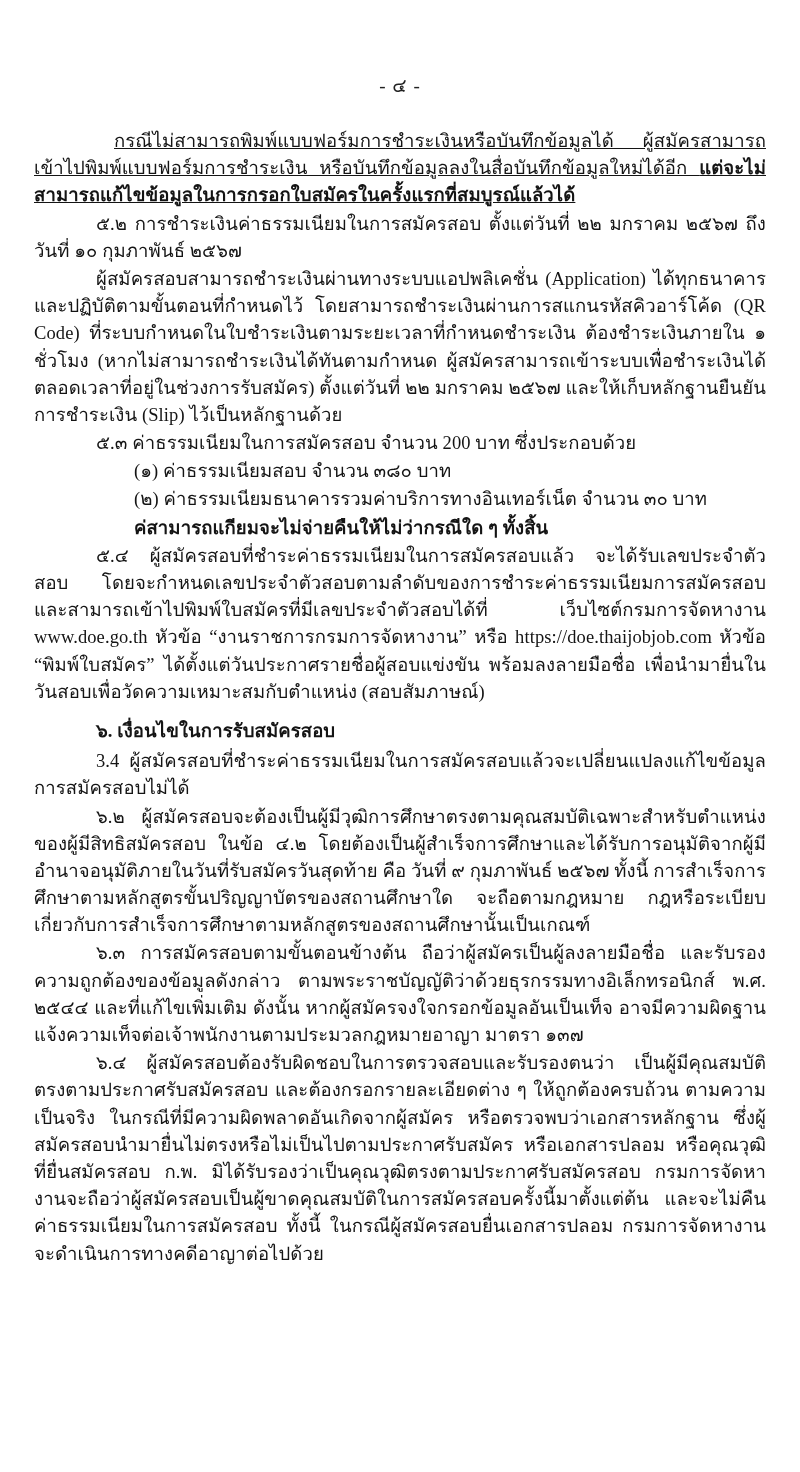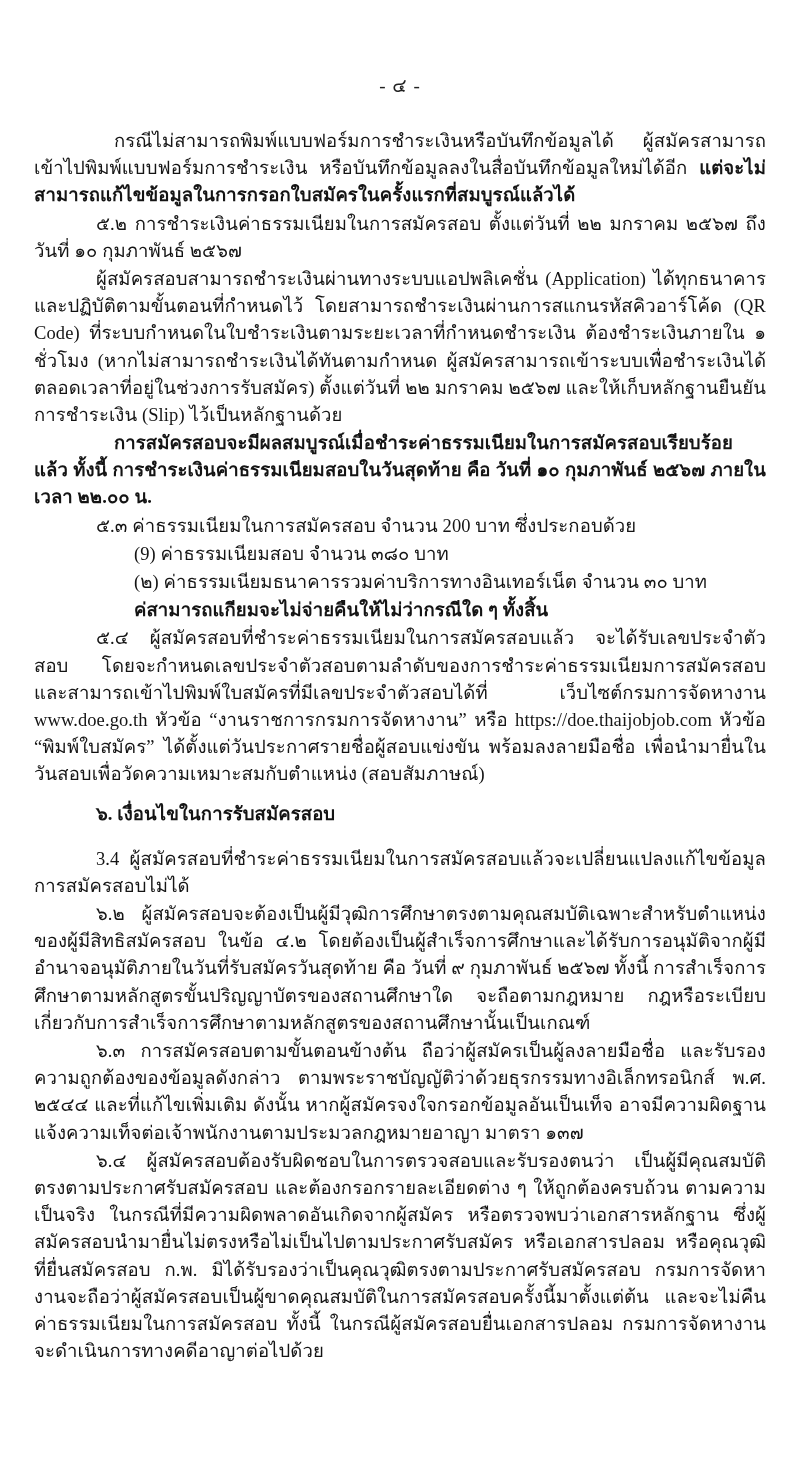--- a/index.html
+++ b/index.html
@@ -33,45 +33,44 @@
     font-size: 18.5px;
     line-height: 1.47;
     text-align: justify;
     text-justify: inter-word;
     color: #141414;
     letter-spacing: 0.1px;
   }
   p {
     margin: 0 0 1px 0;
   }
-  .ind-lg { text-indent: 80px; }
+  .ind-lg { text-indent: 80px; text-decoration: underline; }
   .ind-md { text-indent: 62px; }
   .ind-xl { text-indent: 100px; }
   .b { font-weight: bold; }
   .heading {
     font-weight: bold;
     text-indent: 62px;
     margin-top: 12px;
-    margin-bottom: 18px;
+    margin-bottom: 3px;
   }
 </style>
 </head>
 <body>
 
 <div class="page">
 
   <div class="page-number">- ๔ -</div>
 
   <div class="body-text" id="body-container">
       <p class="ind-lg"><span>กรณีไม่สามารถพิมพ์แบบฟอร์มการชำระเงินหรือบันทึกข้อมูลได้ ผู้สมัครสามารถเข้าไปพิมพ์แบบฟอร์มการชำระเงิน หรือบันทึกข้อมูลลงในสื่อบันทึกข้อมูลใหม่ได้อีก </span><span class="b">แต่จะไม่สามารถแก้ไขข้อมูลในการกรอกใบสมัครในครั้งแรกที่สมบูรณ์แล้วได้</span></p>
       <p class="ind-md"><span>๕.๒ การชำระเงินค่าธรรมเนียมในการสมัครสอบ ตั้งแต่วันที่ ๒๒ มกราคม ๒๕๖๗ ถึงวันที่ ๑๐ กุมภาพันธ์ ๒๕๖๗</span></p>
       <p class="ind-md"><span>ผู้สมัครสอบสามารถชำระเงินผ่านทางระบบแอปพลิเคชั่น (Application) ได้ทุกธนาคาร และปฏิบัติตามขั้นตอนที่กำหนดไว้ โดยสามารถชำระเงินผ่านการสแกนรหัสคิวอาร์โค้ด (QR Code) ที่ระบบกำหนดในใบชำระเงินตามระยะเวลาที่กำหนดชำระเงิน ต้องชำระเงินภายใน ๑ ชั่วโมง (หากไม่สามารถชำระเงินได้ทันตามกำหนด ผู้สมัครสามารถเข้าระบบเพื่อชำระเงินได้ตลอดเวลาที่อยู่ในช่วงการรับสมัคร) ตั้งแต่วันที่ ๒๒ มกราคม ๒๕๖๗ และให้เก็บหลักฐานยืนยันการชำระเงิน (Slip) ไว้เป็นหลักฐานด้วย</span></p>
-      <p class="ind-lg"><span class="b">การสมัครสอบจะมีผลสมบูรณ์เมื่อชำระค่าธรรมเนียมในการสมัครสอบเรียบร้อยแล้ว ทั้งนี้ การชำระเงินค่าธรรมเนียมสอบในวันสุดท้าย คือ วันที่ ๑๐ กุมภาพันธ์ ๒๕๖๗ ภายในเวลา ๒๒.๐๐ น.</span></p>
       <p class="ind-md"><span>๕.๓ ค่าธรรมเนียมในการสมัครสอบ จำนวน 200 บาท ซึ่งประกอบด้วย</span></p>
-      <p class="ind-xl"><span>(9) ค่าธรรมเนียมสอบ จำนวน ๓๘๐ บาท</span></p>
+      <p class="ind-xl"><span>(๑) ค่าธรรมเนียมสอบ จำนวน ๓๘๐ บาท</span></p>
       <p class="ind-xl"><span>(๒) ค่าธรรมเนียมธนาคารรวมค่าบริการทางอินเทอร์เน็ต จำนวน ๓๐ บาท</span></p>
       <p class="ind-xl"><span class="b">ค่สามารถแกียมจะไม่จ่ายคืนให้ไม่ว่ากรณีใด ๆ ทั้งสิ้น</span></p>
       <p class="ind-md"><span>๕.๔ ผู้สมัครสอบที่ชำระค่าธรรมเนียมในการสมัครสอบแล้ว จะได้รับเลขประจำตัวสอบ โดยจะกำหนดเลขประจำตัวสอบตามลำดับของการชำระค่าธรรมเนียมการสมัครสอบ และสามารถเข้าไปพิมพ์ใบสมัครที่มีเลขประจำตัวสอบได้ที่ เว็บไซต์กรมการจัดหางาน www.doe.go.th หัวข้อ “งานราชการกรมการจัดหางาน” หรือ https://doe.thaijobjob.com หัวข้อ “พิมพ์ใบสมัคร” ได้ตั้งแต่วันประกาศรายชื่อผู้สอบแข่งขัน พร้อมลงลายมือชื่อ เพื่อนำมายื่นในวันสอบเพื่อวัดความเหมาะสมกับตำแหน่ง (สอบสัมภาษณ์)</span></p>
       <p class="heading"><span class="b">๖. เงื่อนไขในการรับสมัครสอบ</span></p>
       <p class="ind-md"><span>3.4 ผู้สมัครสอบที่ชำระค่าธรรมเนียมในการสมัครสอบแล้วจะเปลี่ยนแปลงแก้ไขข้อมูลการสมัครสอบไม่ได้</span></p>
       <p class="ind-md"><span>๖.๒ ผู้สมัครสอบจะต้องเป็นผู้มีวุฒิการศึกษาตรงตามคุณสมบัติเฉพาะสำหรับตำแหน่งของผู้มีสิทธิสมัครสอบ ในข้อ ๔.๒ โดยต้องเป็นผู้สำเร็จการศึกษาและได้รับการอนุมัติจากผู้มีอำนาจอนุมัติภายในวันที่รับสมัครวันสุดท้าย คือ วันที่ ๙ กุมภาพันธ์ ๒๕๖๗ ทั้งนี้ การสำเร็จการศึกษาตามหลักสูตรขั้นปริญญาบัตรของสถานศึกษาใด จะถือตามกฎหมาย กฎหรือระเบียบเกี่ยวกับการสำเร็จการศึกษาตามหลักสูตรของสถานศึกษานั้นเป็นเกณฑ์</span></p>
       <p class="ind-md"><span>๖.๓ การสมัครสอบตามขั้นตอนข้างต้น ถือว่าผู้สมัครเป็นผู้ลงลายมือชื่อ และรับรองความถูกต้องของข้อมูลดังกล่าว ตามพระราชบัญญัติว่าด้วยธุรกรรมทางอิเล็กทรอนิกส์ พ.ศ. ๒๕๔๔ และที่แก้ไขเพิ่มเติม ดังนั้น หากผู้สมัครจงใจกรอกข้อมูลอันเป็นเท็จ อาจมีความผิดฐานแจ้งความเท็จต่อเจ้าพนักงานตามประมวลกฎหมายอาญา มาตรา ๑๓๗</span></p>
       <p class="ind-md"><span>๖.๔ ผู้สมัครสอบต้องรับผิดชอบในการตรวจสอบและรับรองตนว่า เป็นผู้มีคุณสมบัติตรงตามประกาศรับสมัครสอบ และต้องกรอกรายละเอียดต่าง ๆ ให้ถูกต้องครบถ้วน ตามความเป็นจริง ในกรณีที่มีความผิดพลาดอันเกิดจากผู้สมัคร หรือตรวจพบว่าเอกสารหลักฐาน ซึ่งผู้สมัครสอบนำมายื่นไม่ตรงหรือไม่เป็นไปตามประกาศรับสมัคร หรือเอกสารปลอม หรือคุณวุฒิที่ยื่นสมัครสอบ ก.พ. มิได้รับรองว่าเป็นคุณวุฒิตรงตามประกาศรับสมัครสอบ กรมการจัดหางานจะถือว่าผู้สมัครสอบเป็นผู้ขาดคุณสมบัติในการสมัครสอบครั้งนี้มาตั้งแต่ต้น และจะไม่คืนค่าธรรมเนียมในการสมัครสอบ ทั้งนี้ ในกรณีผู้สมัครสอบยื่นเอกสารปลอม กรมการจัดหางานจะดำเนินการทางคดีอาญาต่อไปด้วย</span></p>
     </div>
 

